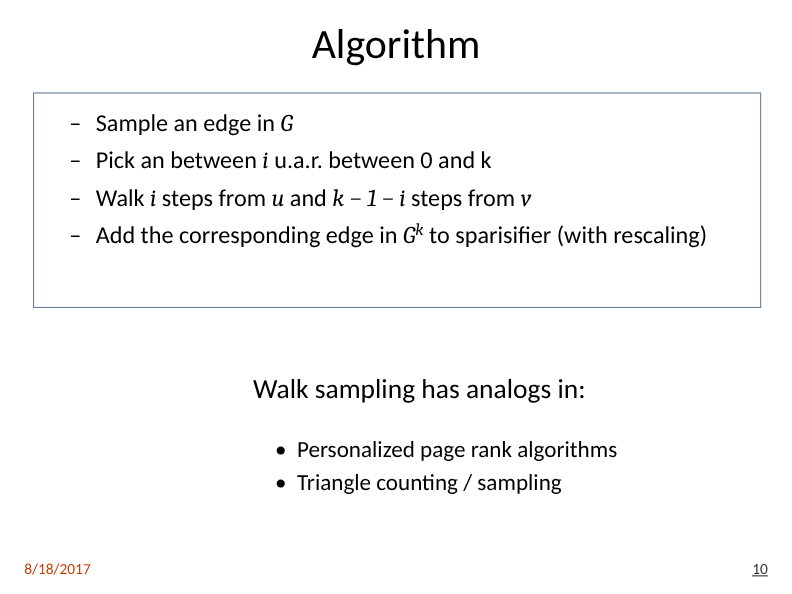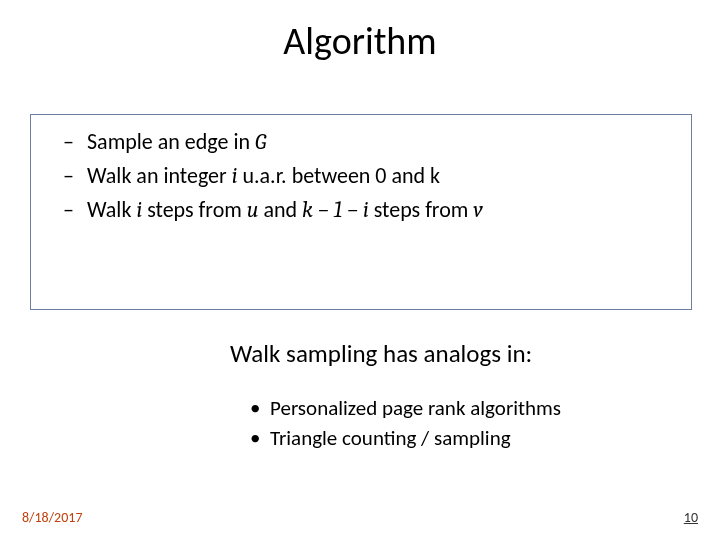--- a/index.html
+++ b/index.html
@@ -1,21 +1,21 @@
 <!DOCTYPE html>
 <html><head>
 <meta charset="utf-8">
 <style>
   * { margin: 0; padding: 0; box-sizing: border-box; }
   html, body { width: 720px; height: 540px; background: #fff; font-family: Calibri, "Segoe UI", Arial, sans-serif; color: #000; }
   .slide { width: 720px; height: 540px; position: relative; }
   .title { text-align: center; font-size: 38px; font-weight: 400; padding-top: 18px; }
   .box {
     position: absolute;
-    left: 30px; top: 114px;
+    left: 30px; top: 84px;
     width: 662px; height: 196px;
     border: 1px solid #6b7fa0;
     padding: 10px 14px 10px 14px;
   }
   .steps { list-style: none; }
   .steps li {
     font-size: 22px;
     line-height: 1.5;
     position: relative;
     padding-left: 42px;
@@ -56,24 +56,27 @@
 <div class="slide">
 
   <h1 class="title">Algorithm</h1>
 
   <div class="box">
     <ul class="steps">
       <li>
         <span>Sample an edge in </span><span class="math">G</span>
       </li>
       <li>
-        <span>Walk an integer </span><span class="math">i</span><span> u.a.r. between 0 and k</span>
+        <span>Pick an between </span><span class="math">i</span><span> u.a.r. between 0 and k</span>
       </li>
       <li>
         <span>Walk </span><span class="math">i</span><span> steps from </span><span class="math">u</span><span> and </span><span class="math">k − 1 − i</span><span> steps from </span><span class="math">v</span>
+      </li>
+      <li>
+        <span>Add the corresponding edge in </span><span class="math">G</span><span class="sup">k</span><span> to sparisifier (with rescaling)</span>
       </li>
     </ul>
   </div>
 
   <div class="analogs">
     <div class="analogs-title">Walk sampling has analogs in:</div>
     <ul class="analogs-list">
       <li>Personalized page rank algorithms</li>
       <li>Triangle counting / sampling</li>
     </ul>

